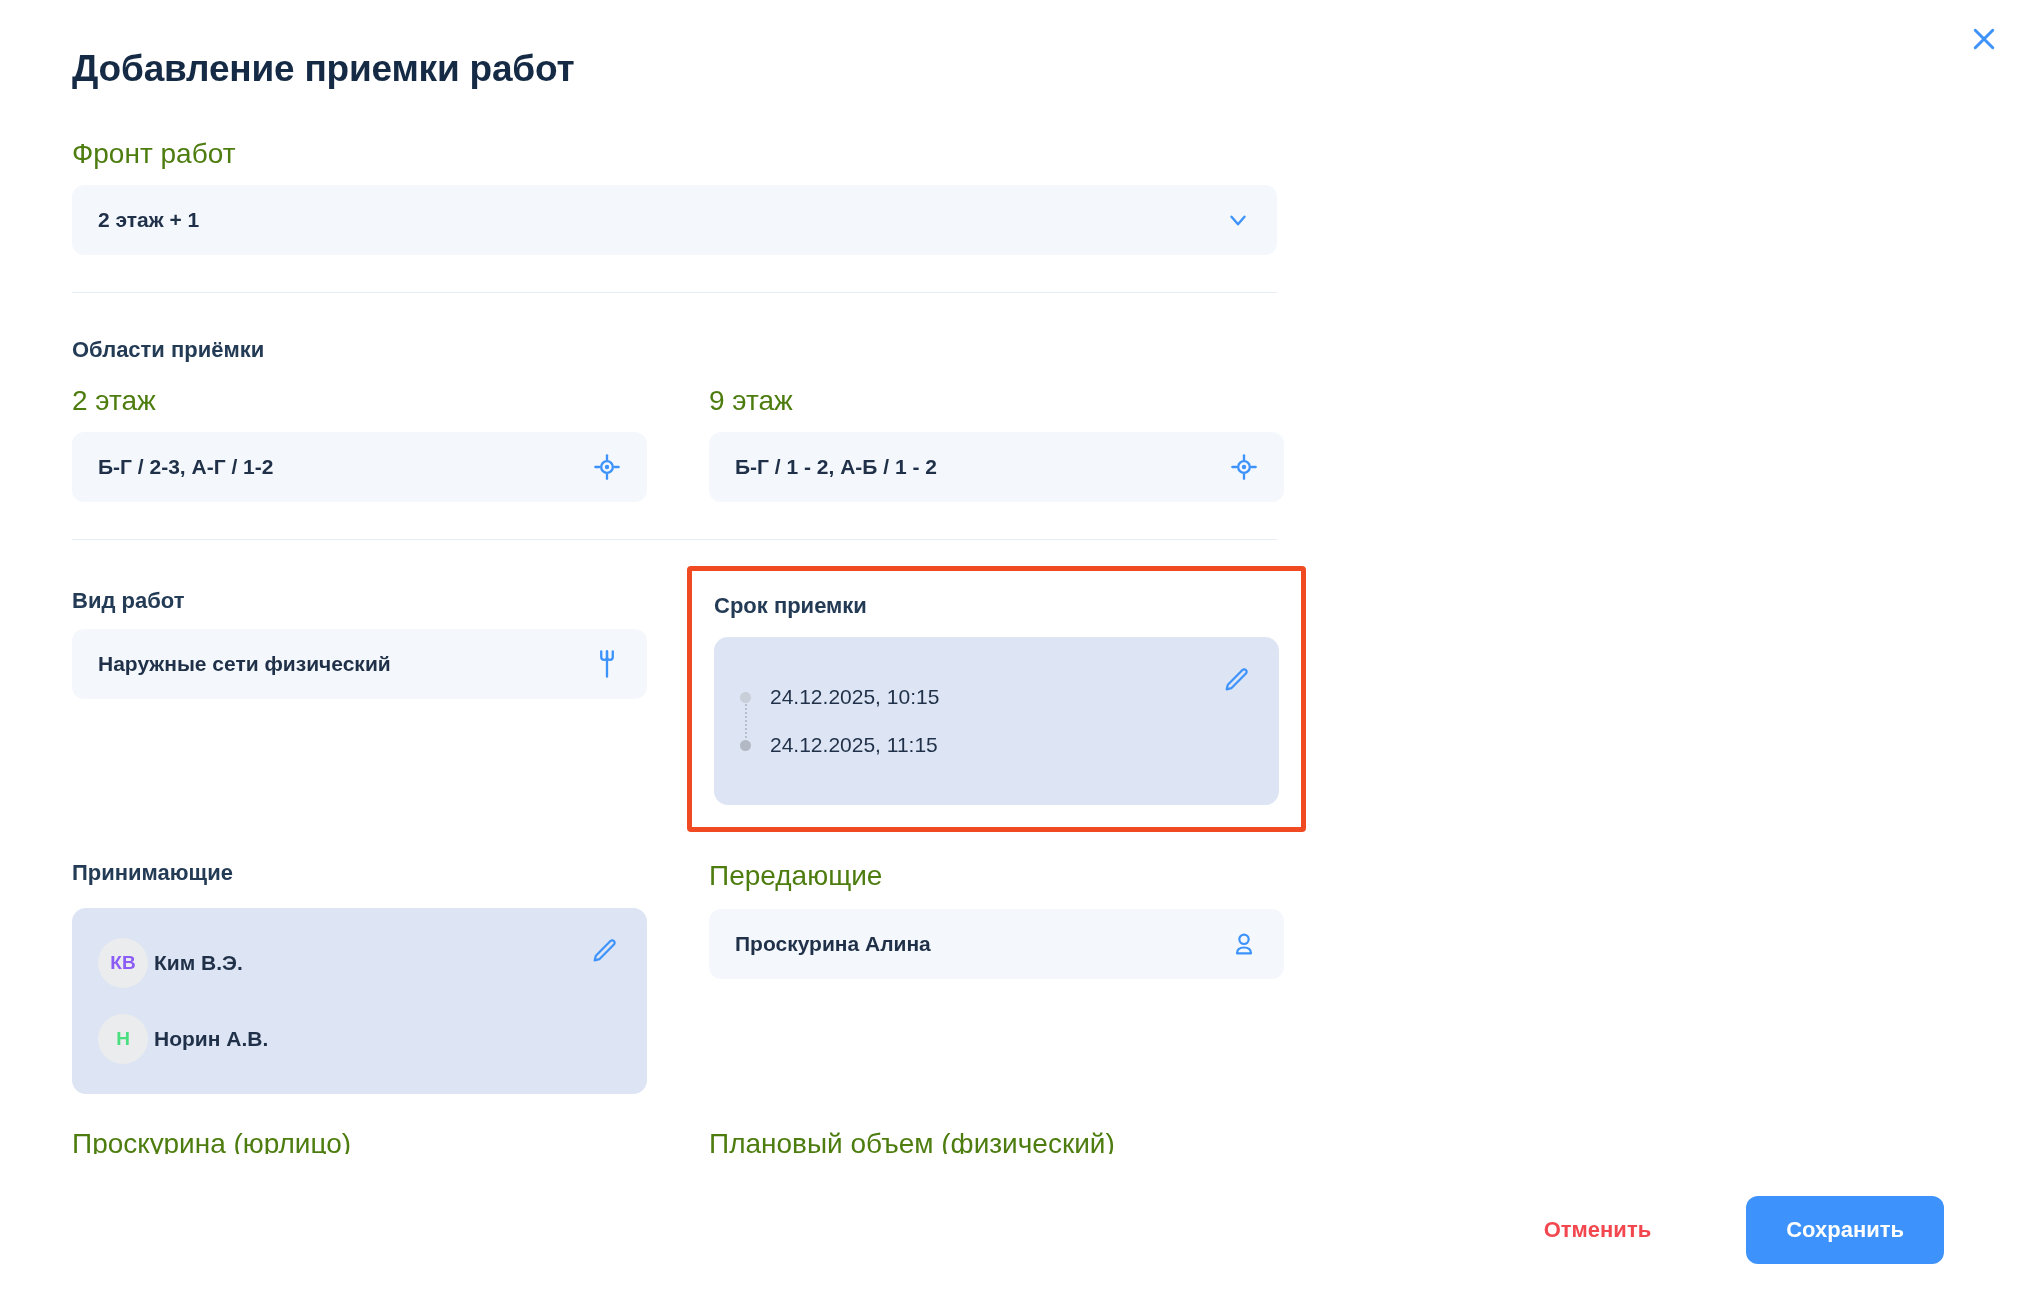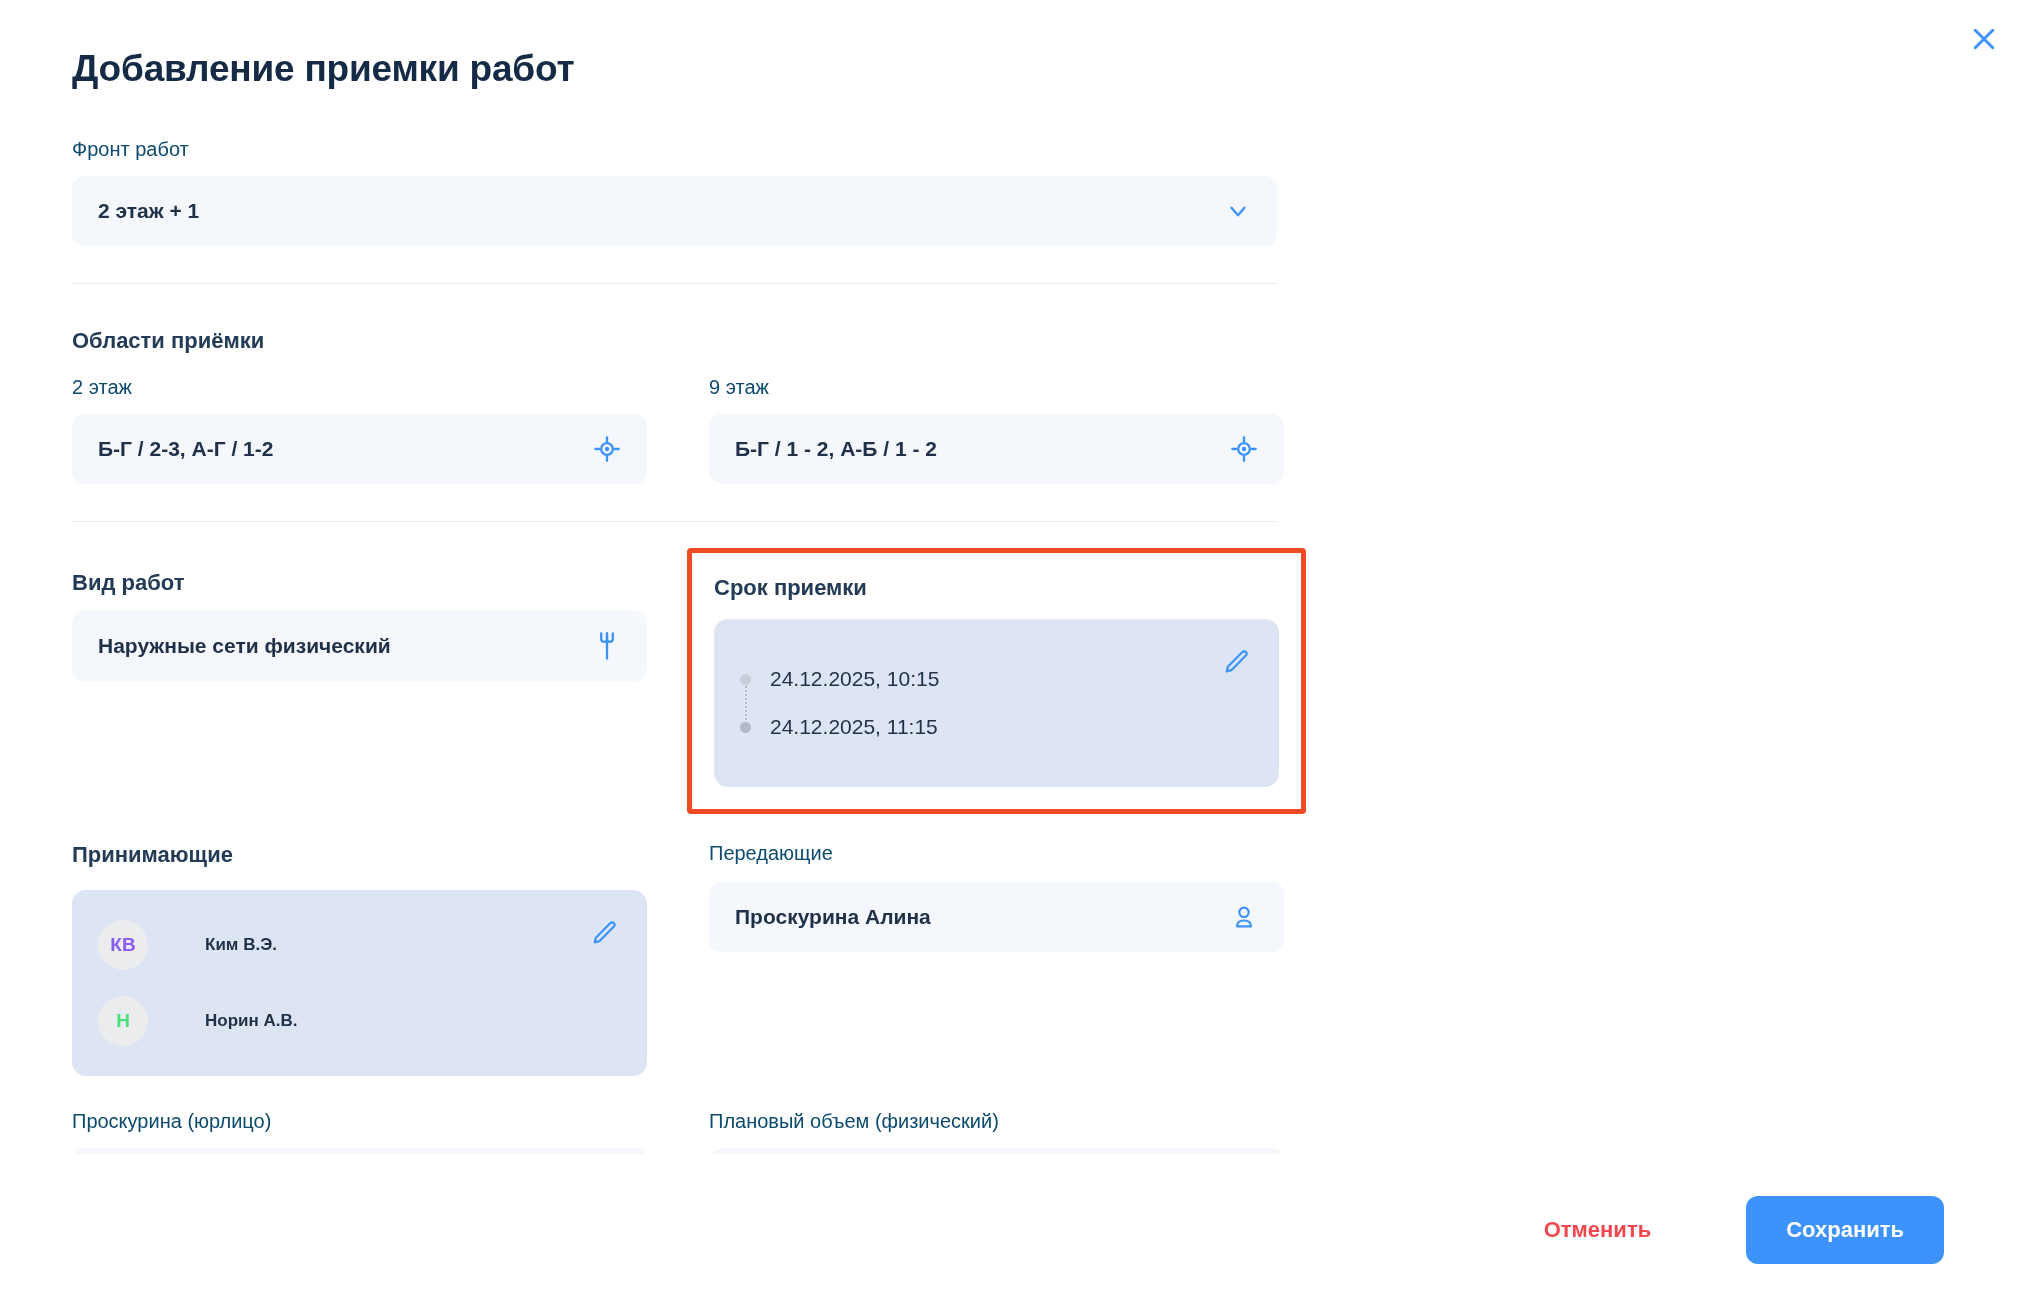--- a/index.html
+++ b/index.html
@@ -48,22 +48,22 @@
   .title {
     font-size: 37px;
     font-weight: 700;
     color: #152a44;
     letter-spacing: -0.2px;
     margin-top: 48px;
     margin-bottom: 48px;
   }
 
   .field-label {
-    font-size: 20px;
-    color: #0c4a6e;
+    font-size: 28px;
+    color: #4d7c0f;
     margin-bottom: 15px;
     font-weight: 400;
   }
 
   .field-label.strong {
     font-size: 22px;
     color: #243b56;
     font-weight: 700;
   }
 
@@ -120,40 +120,39 @@
     background: #dde5f4;
     border-radius: 14px;
     padding: 36px 26px;
     position: relative;
     cursor: pointer;
   }
 
   .person-row {
     display: flex;
     align-items: center;
-    gap: 22px;
+    gap: 6px;
     height: 58px;
   }
   .avatar {
     width: 50px;
     height: 50px;
     border-radius: 50%;
     background: #ebeced;
     display: flex;
     align-items: center;
     justify-content: center;
     font-size: 19px;
     font-weight: 700;
     flex: 0 0 50px;
   }
   .person-name {
-    font-size: 17px;
+    font-size: 21px;
     font-weight: 700;
     color: #1f3048;
-    margin-left: 35px;
   }
 
   .edit-btn {
     position: absolute;
     top: 26px;
     right: 26px;
     width: 34px;
     height: 34px;
     display: flex;
     align-items: center;

